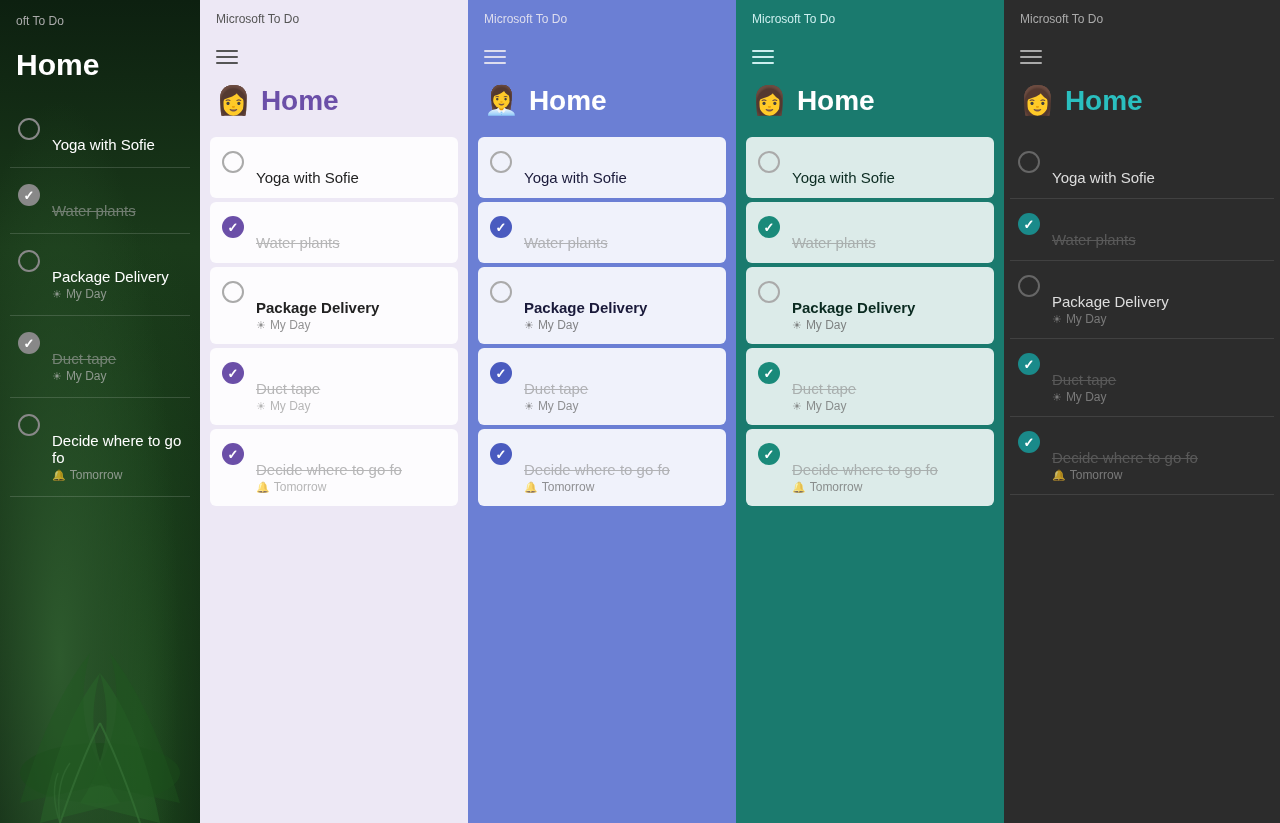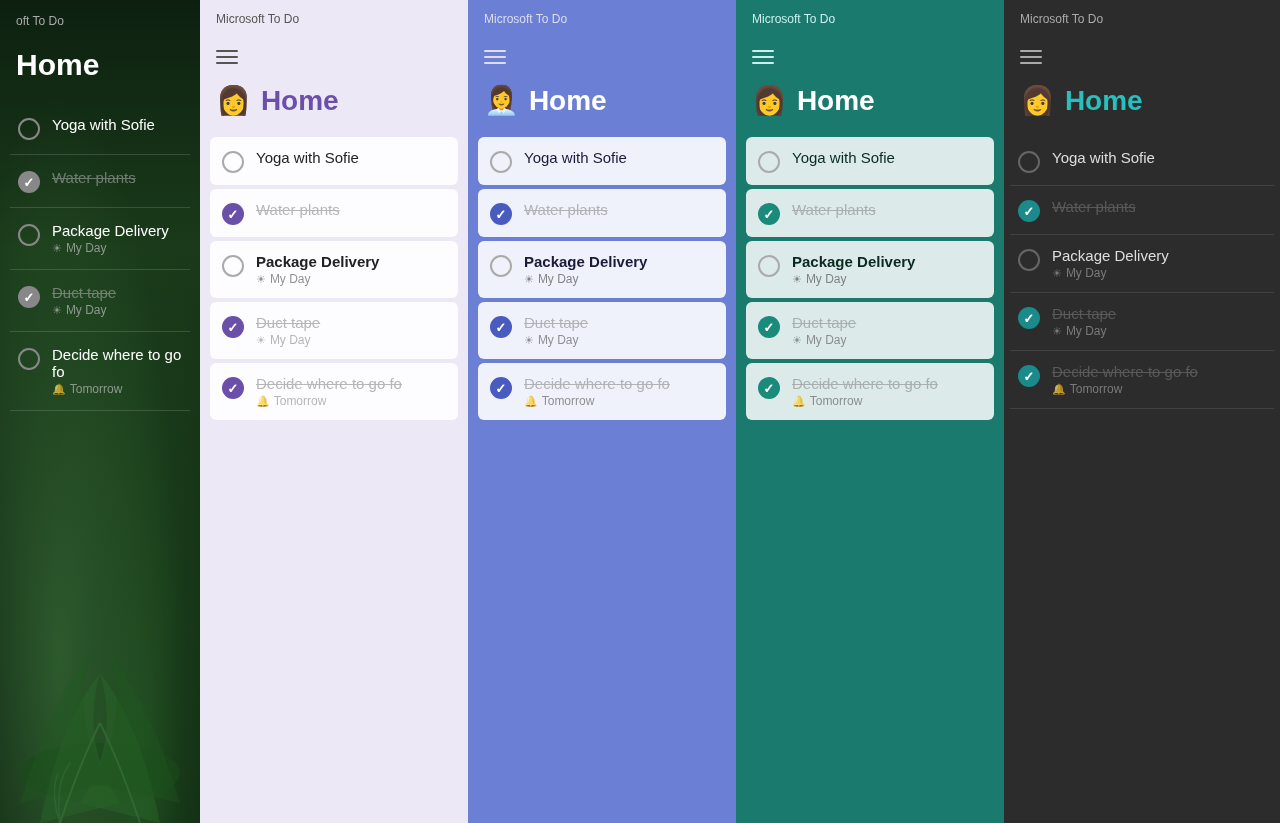--- a/index.html
+++ b/index.html
@@ -139,20 +139,21 @@
 
     .task-content {
       display: flex;
       flex-direction: column;
       gap: 2px;
     }
 
     .task-title {
       font-size: 15px;
       font-weight: 500;
+      margin-top: 20px;
     }
 
     .task-title.strikethrough {
       text-decoration: line-through;
       opacity: 0.6;
     }
 
     .task-sub {
       font-size: 12px;
       opacity: 0.7;

